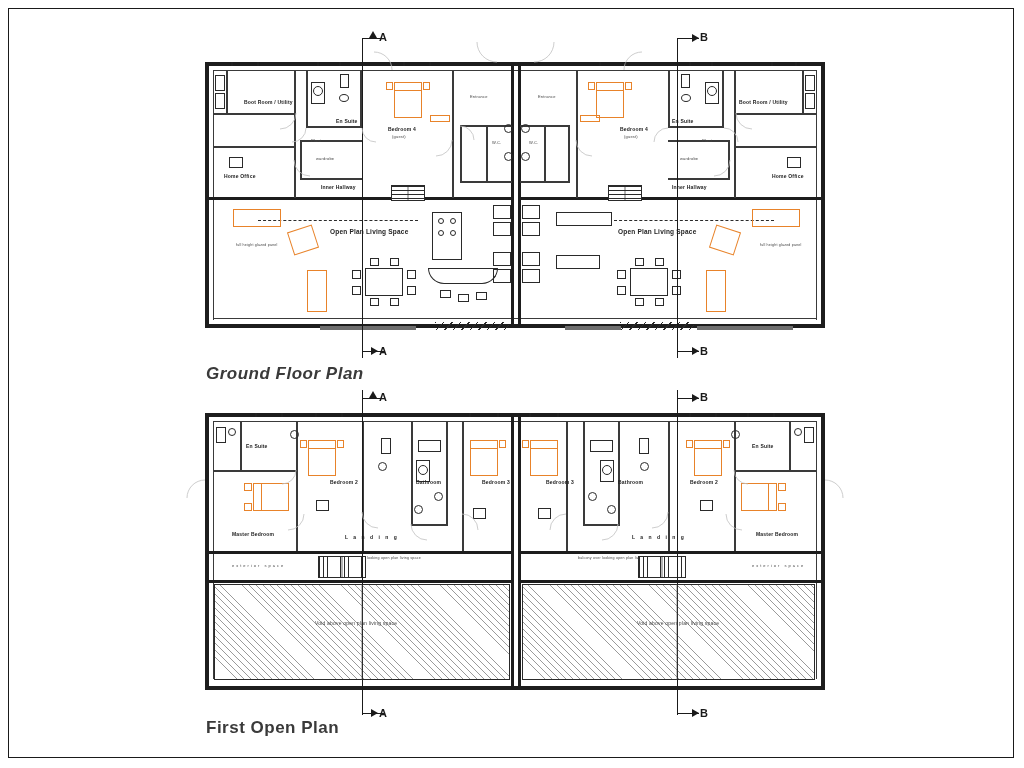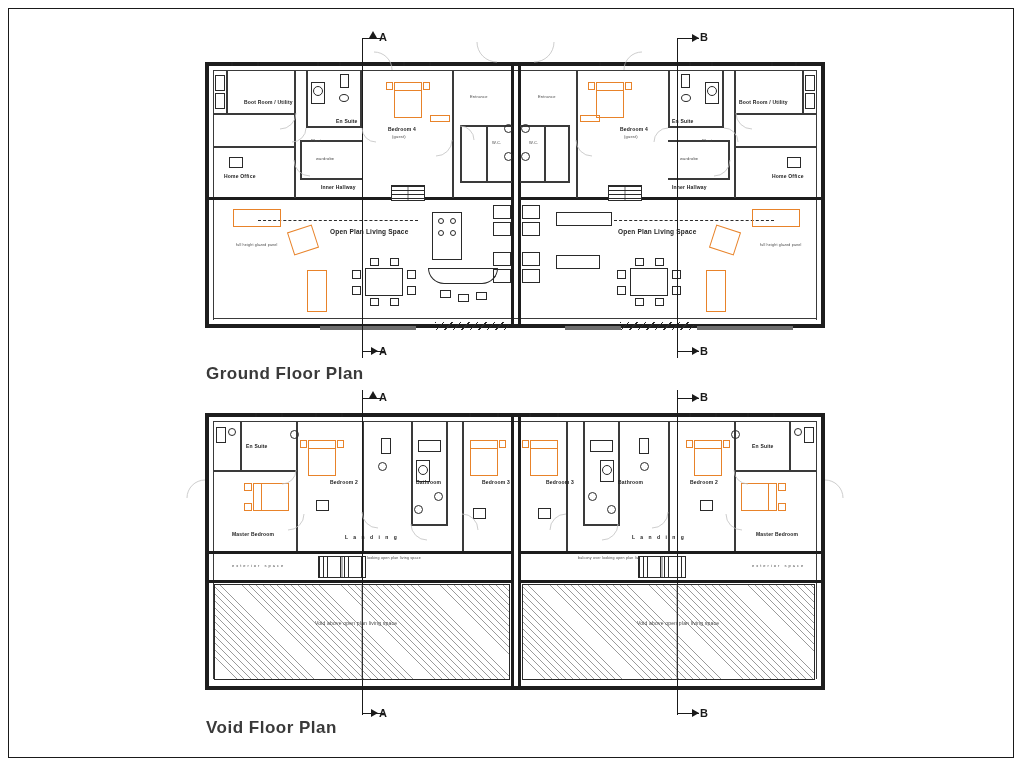--- a/index.html
+++ b/index.html
@@ -360,21 +360,21 @@
     <div class="sec-label" style="left:379px; top:345px;">A</div>
 
     <div class="sec-line" style="left:677px; top:38px; width:1px; height:320px;"></div>
     <div class="sec-line" style="left:677px; top:38px; width:22px; height:1.4px;"></div>
     <div class="arrow-right" style="left:692px; top:34px;"></div>
     <div class="sec-label" style="left:700px; top:31px;">B</div>
     <div class="sec-line" style="left:677px; top:351px; width:22px; height:1.4px;"></div>
     <div class="arrow-right" style="left:692px; top:347px;"></div>
     <div class="sec-label" style="left:700px; top:345px;">B</div>
 
-    <div class="plan-title" style="left:206px; top:364px;">Ground Floor Plan</div>
+    <div class="plan-title" style="left:206px; top:364px;font-style:italic;">Ground Floor Plan</div>
   </div>
 
   <div>
 
     <div class="wall" style="left:205px; top:413px; width:620px; height:4px;"></div>
     <div class="wall" style="left:205px; top:686px; width:620px; height:4px;"></div>
     <div class="wall" style="left:205px; top:413px; width:4px; height:277px;"></div>
     <div class="wall" style="left:821px; top:413px; width:4px; height:277px;"></div>
     <div class="wall-thin" style="left:213px; top:421px; width:604px; height:1px;"></div>
     <div class="wall-thin" style="left:213px; top:421px; width:1px; height:258px;"></div>
@@ -492,21 +492,21 @@
     <div class="sec-label" style="left:379px; top:707px;">A</div>
 
     <div class="sec-line" style="left:677px; top:390px; width:1px; height:325px;"></div>
     <div class="sec-line" style="left:677px; top:398px; width:22px; height:1.4px;"></div>
     <div class="arrow-right" style="left:692px; top:394px;"></div>
     <div class="sec-label" style="left:700px; top:391px;">B</div>
     <div class="sec-line" style="left:677px; top:713px; width:22px; height:1.4px;"></div>
     <div class="arrow-right" style="left:692px; top:709px;"></div>
     <div class="sec-label" style="left:700px; top:707px;">B</div>
 
-    <div class="plan-title" style="left:206px; top:718px;">Void Floor Plan</div>
+    <div class="plan-title" style="left:206px; top:718px;">First Open Plan</div>
   </div>
 
   <svg class="svg-layer" viewBox="0 0 1024 768">
     <g stroke="#c0c0c0" stroke-width="0.8" fill="none">
 
       <path d="M296 113 A 16 16 0 0 1 280 129"></path>
       <path d="M306 128 A 14 14 0 0 1 292 142"></path>
       <path d="M362 128 A 14 14 0 0 0 376 142"></path>
       <path d="M392 70 A 18 18 0 0 0 374 52"></path>
       <path d="M452 140 A 16 16 0 0 1 436 156"></path>

